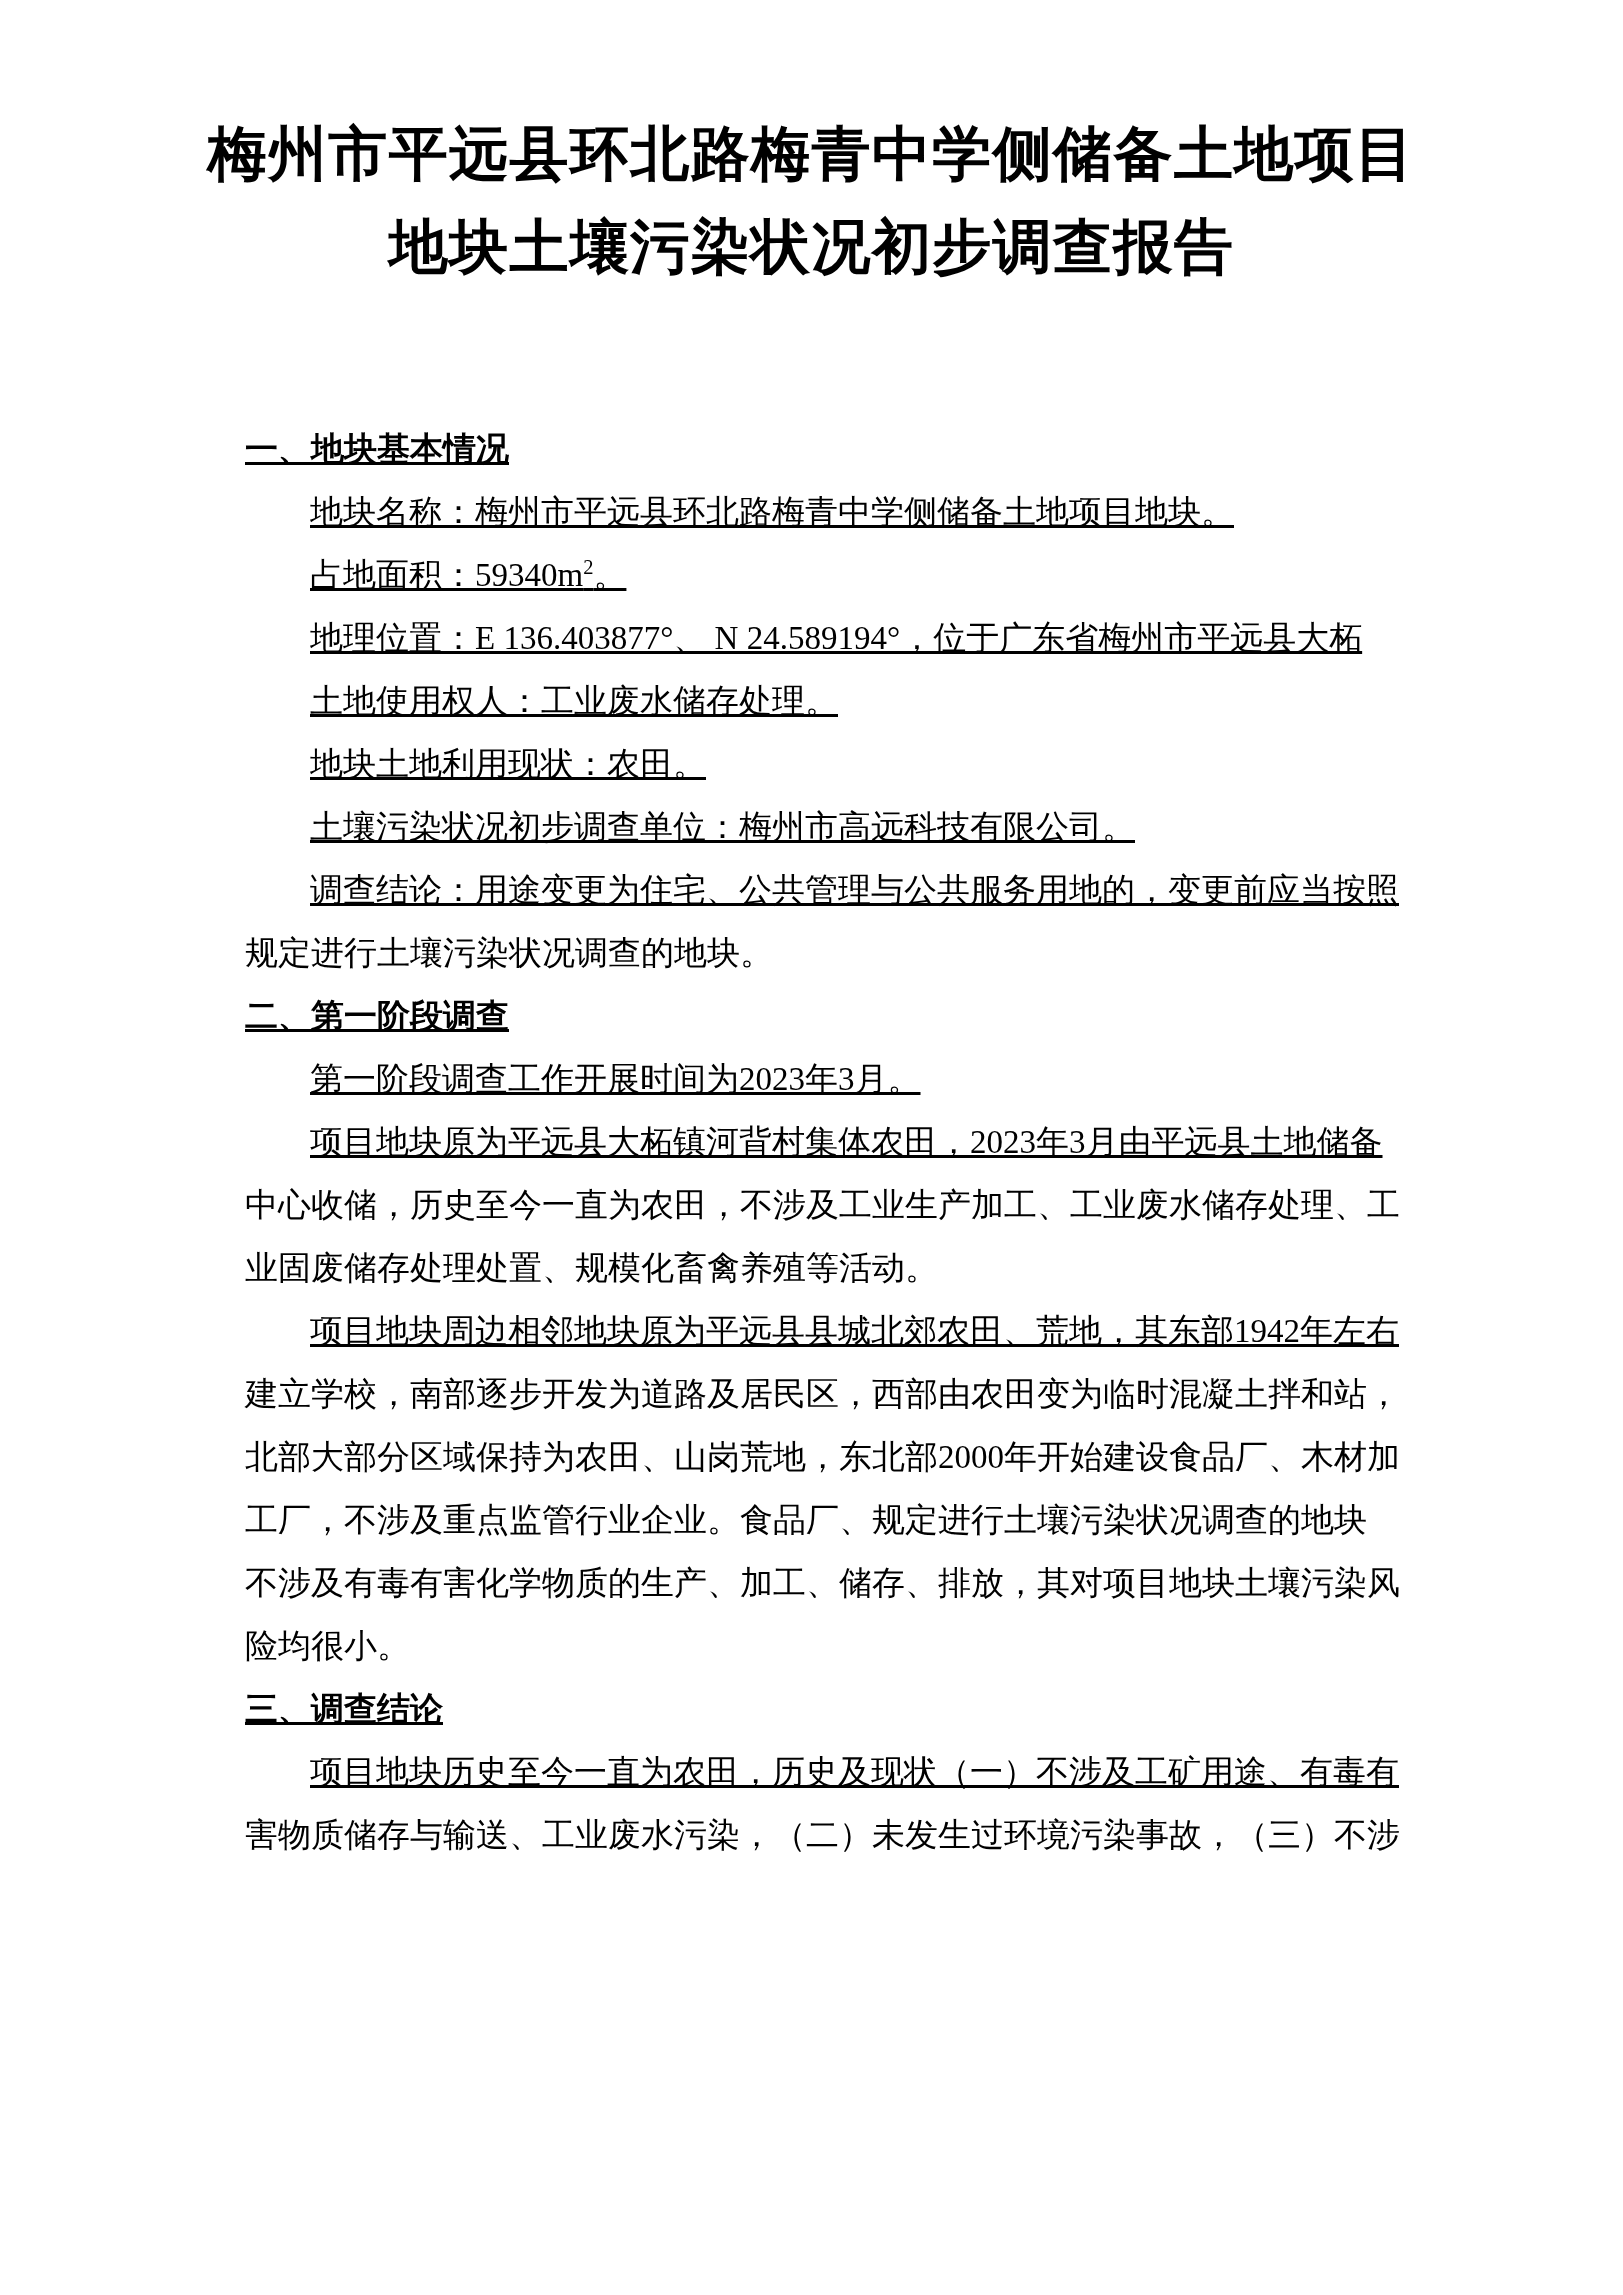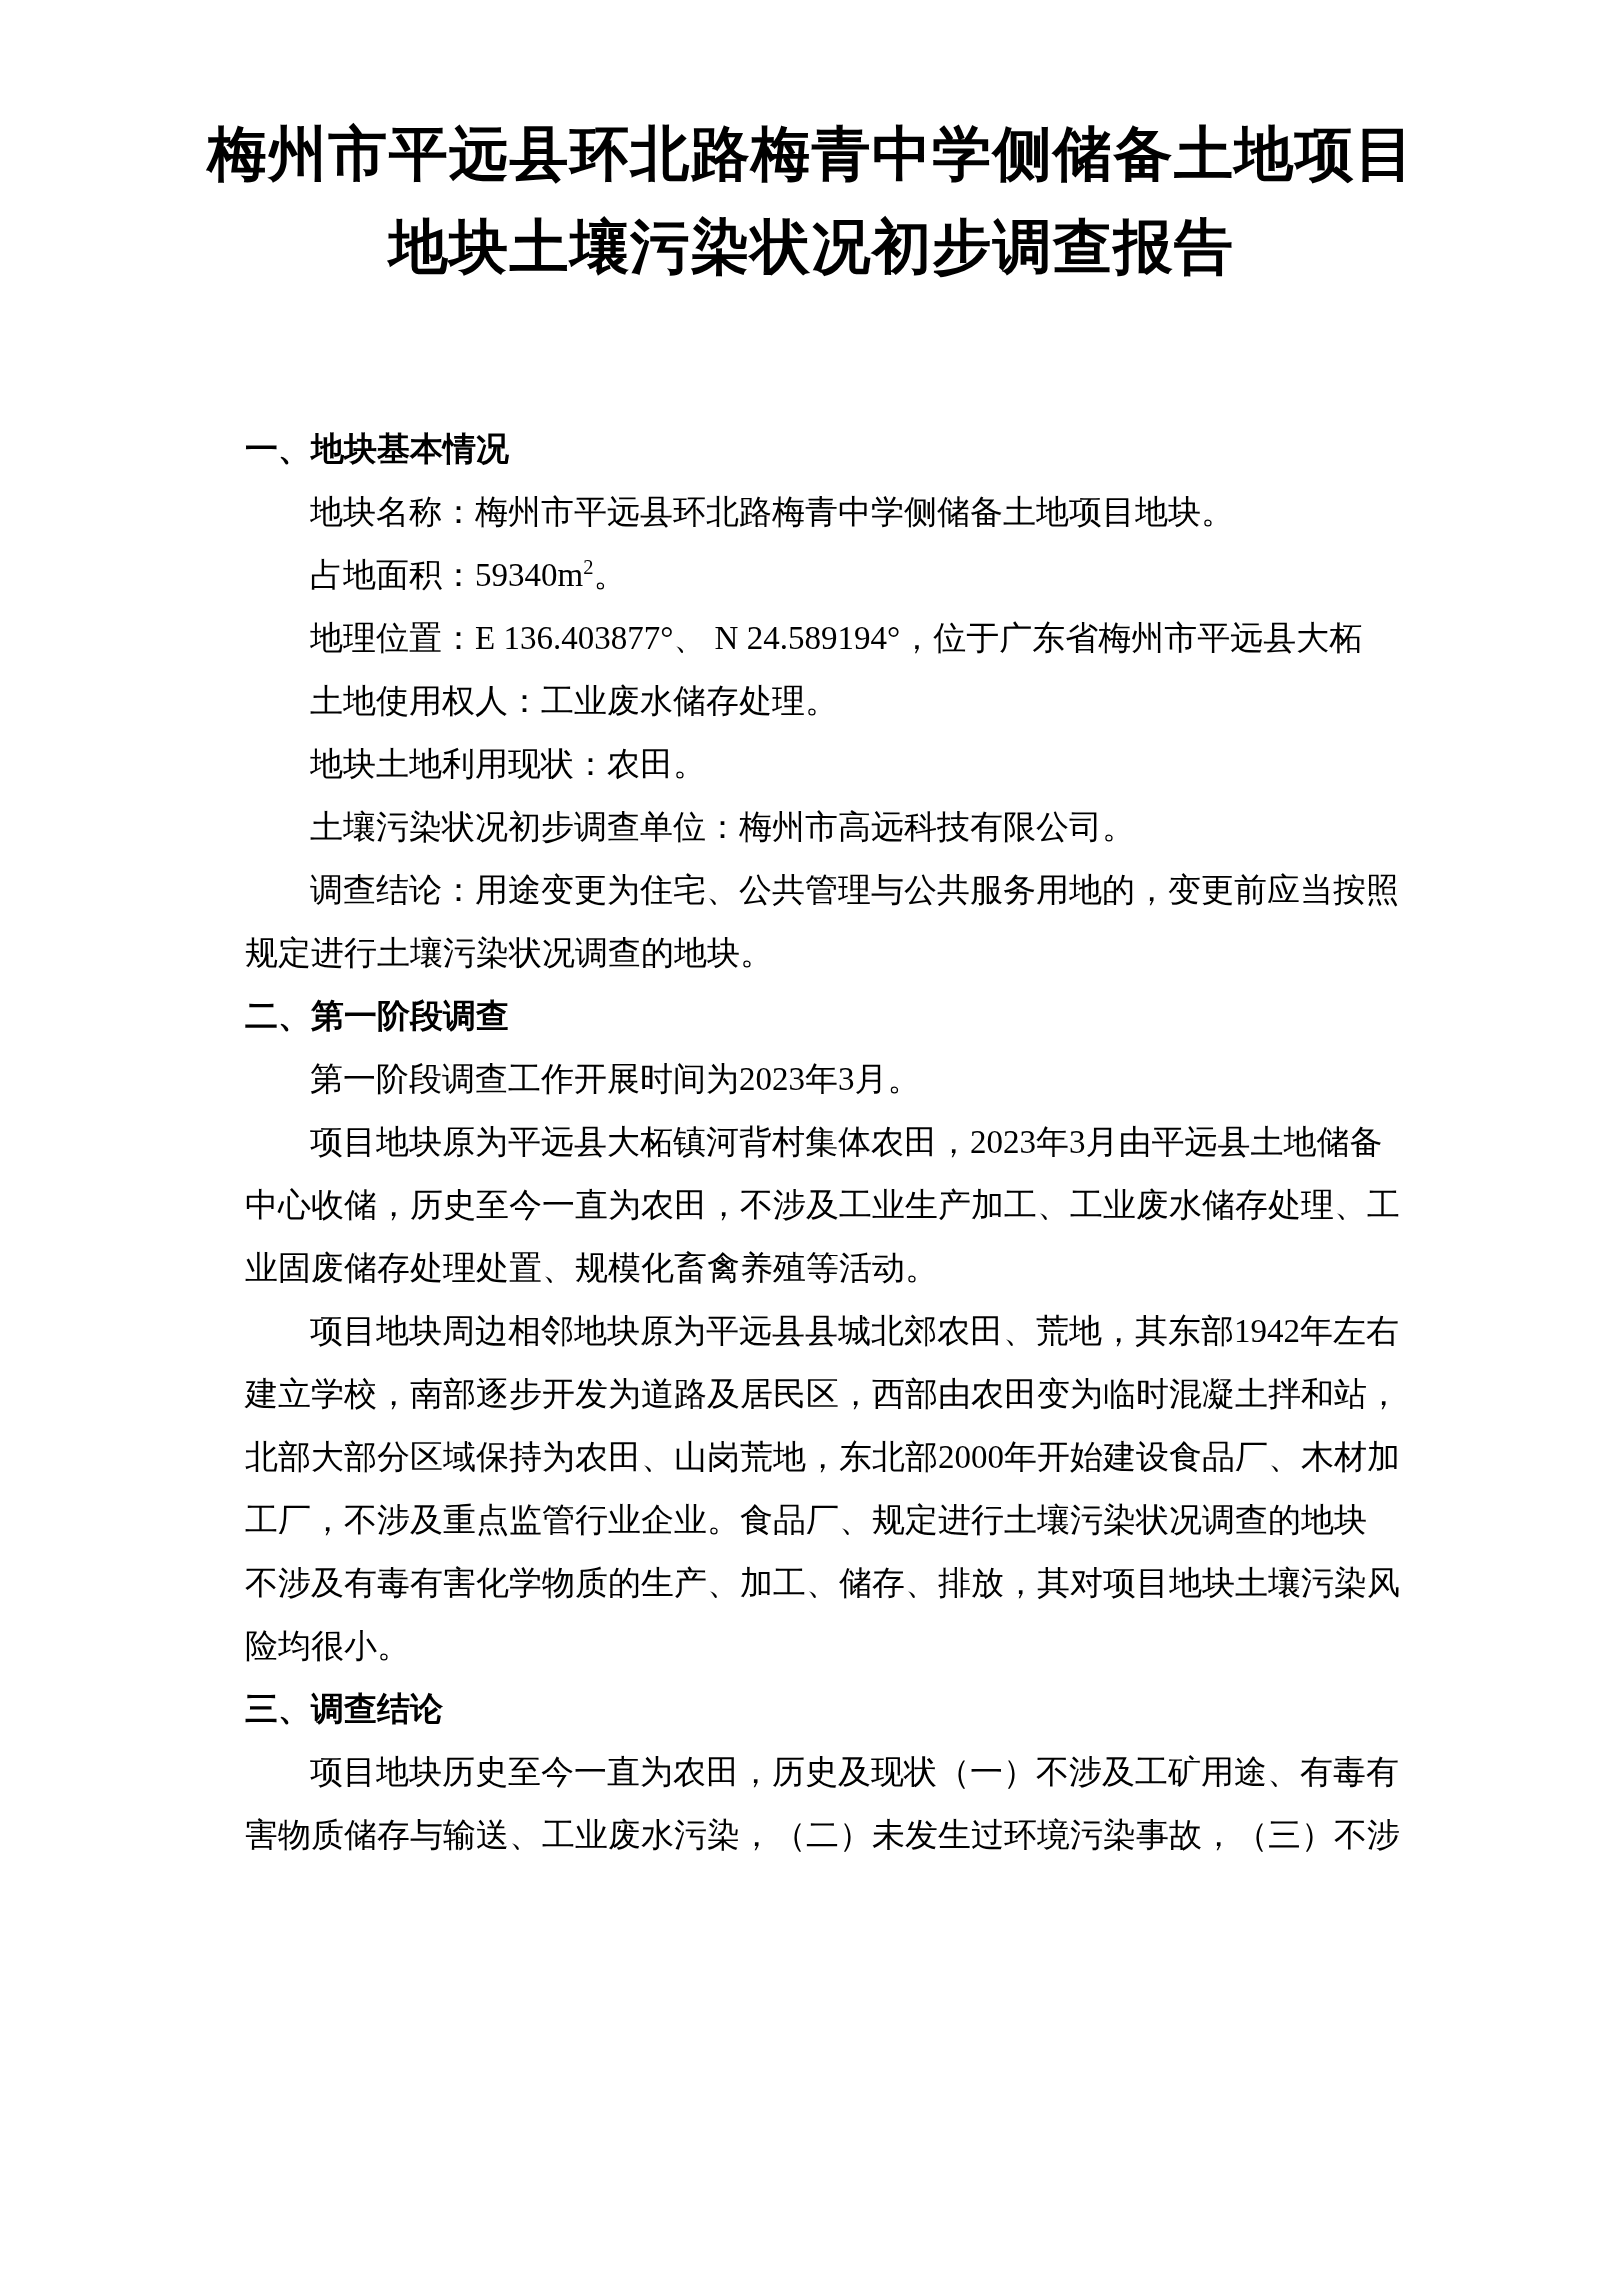--- a/index.html
+++ b/index.html
@@ -35,23 +35,25 @@
     font-size: 33px;
     line-height: 63px;
   }
   .line {
     height: 63px;
     white-space: nowrap;
   }
   .line.heading {
     font-weight: 700;
     font-family: "Liberation Serif", "DejaVu Serif", serif;
+    text-decoration: underline;
   }
   .line.indent {
     text-indent: 65px;
+    text-decoration: underline;
   }
   .line sup {
     font-size: 20.5px;
     line-height: 0;
     vertical-align: super;
   }
 </style>
 </head>
 <body>
 

